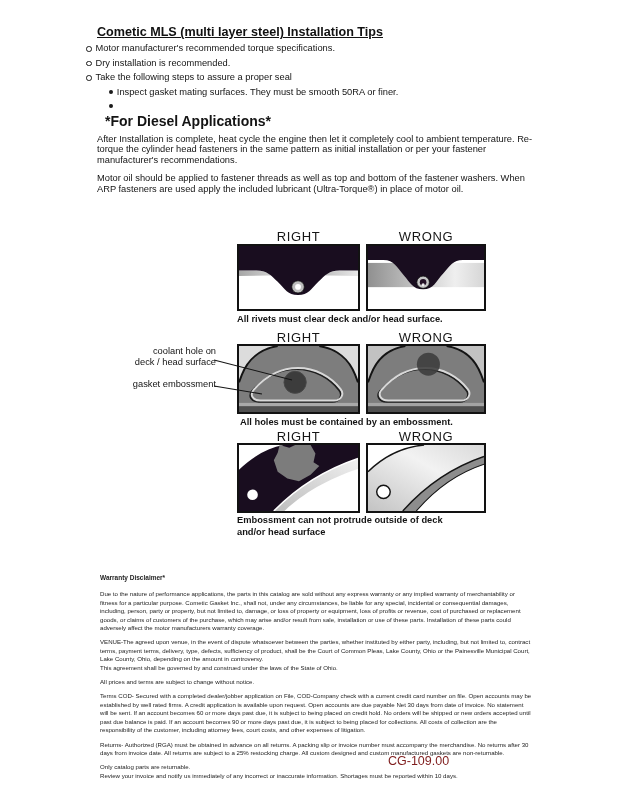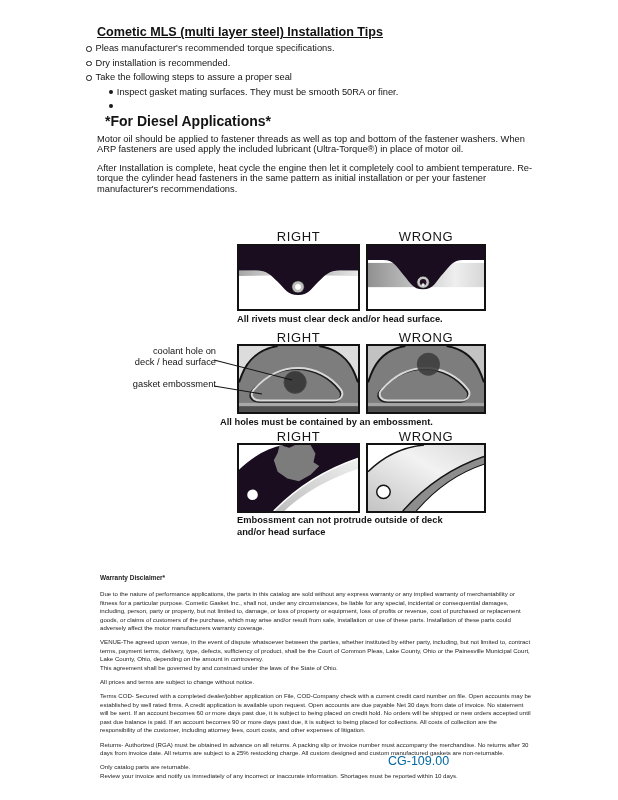--- a/index.html
+++ b/index.html
@@ -17,55 +17,55 @@
   .dpara{margin:0 0 8px 0;}
   .dlabel{font-size:13px;letter-spacing:0.6px;text-align:center;color:#161616;}
   .diagram-box{box-sizing:border-box;border:2px solid #121212;background:#fff;}
   .diagram-box svg{display:block;width:100%;height:100%;}
   .caption{font-size:9.3px;line-height:12px;color:#141414;font-weight:bold;}
   .callout{font-size:9.3px;line-height:10.5px;text-align:right;color:#141414;}
   .warranty{font-size:6.1px;line-height:8.4px;color:#1d1d1d;width:433px;}
   .whead{font-size:6.5px;font-weight:bold;margin:0 0 8px 0;}
   .warranty p{margin:0;}
   .warranty p.gap{margin-bottom:6px;}
-  .footer{font-size:12.5px;color:#0369a1;}
+  .footer{font-size:12.5px;color:#7f1d1d;}
 </style>
 </head>
 <body>
 
 <div class="page">
 
   <div class="abs title" style="left:97px;top:25px;">Cometic MLS (multi layer steel) Installation Tips</div>
 
   <div class="abs bullets" style="left:86px;top:41px;width:460px;">
     <div class="brow">
       <span class="bmark"></span>
-      <span>Pleas manufacturer's recommended torque specifications.</span>
+      <span>Motor manufacturer's recommended torque specifications.</span>
     </div>
     <div class="brow">
       <span class="bmark"></span>
       <span>Dry installation is recommended.</span>
     </div>
     <div class="brow">
       <span class="bmark"></span>
       <span>Take the following steps to assure a proper seal</span>
     </div>
     <div class="brow sub">
       <span class="bdot"></span>
       <span>Inspect gasket mating surfaces.  They must be smooth 50RA or finer.</span>
     </div>
     <div class="brow sub">
       <span class="bdot"></span>
     </div>
   </div>
 
   <div class="abs diesel" style="left:97px;top:116px;">
     <div class="dheading">*For Diesel Applications*</div>
+    <p class="dpara">After Installation is complete, heat cycle the engine then let it completely cool to ambient temperature. Re-torque the cylinder head fasteners in the same pattern as initial installation or per your fastener manufacturer's recommendations.</p>
     <p class="dpara">Motor oil should be applied to fastener threads as well as top and bottom of the fastener washers. When ARP fasteners are used apply the included lubricant (Ultra-Torque®) in place of motor oil.</p>
-    <p class="dpara">After Installation is complete, heat cycle the engine then let it completely cool to ambient temperature. Re-torque the cylinder head fasteners in the same pattern as initial installation or per your fastener manufacturer's recommendations.</p>
   </div>
 
   <div class="abs dlabel" style="left:237px;top:229px;width:123px;">RIGHT</div>
   <div class="abs dlabel" style="left:366px;top:229px;width:120px;">WRONG</div>
 
   <div class="abs diagram-box" style="left:237px;top:244px;width:123px;height:67px;">
     <svg viewBox="0 0 123 67" preserveAspectRatio="none">
       <defs>
         <linearGradient id="g1" x1="0" y1="0" x2="1" y2="0">
           <stop offset="0" stop-color="#a6a6a6"></stop>
@@ -143,21 +143,21 @@
       <path d="M21,57 C13,57 10,51 14,46 C27,31 43,23 60,23 C78,23 94,32 104,45 C108,50 105,57 97,57 Z" fill="none" stroke="#d8d8d8" stroke-width="2"></path>
       <circle cx="63" cy="19" r="12" fill="#3c3c3c" opacity="0.88"></circle>
     </svg>
   </div>
 
   <svg class="abs" style="left:212px;top:352px;" width="92" height="46">
     <line x1="2" y1="8" x2="80" y2="28" stroke="#141414" stroke-width="1.1"></line>
     <line x1="2" y1="34" x2="50" y2="42" stroke="#141414" stroke-width="1.1"></line>
   </svg>
 
-  <div class="abs caption" style="left:220px;top:416px;width:280px;">All holes must be contained by an embossment.</div>
+  <div class="abs caption" style="left:240px;top:416px;width:280px;">All holes must be contained by an embossment.</div>
 
   <div class="abs dlabel" style="left:237px;top:429px;width:123px;">RIGHT</div>
   <div class="abs dlabel" style="left:366px;top:429px;width:120px;">WRONG</div>
 
   <div class="abs diagram-box" style="left:237px;top:443px;width:123px;height:70px;">
     <svg viewBox="0 0 123 69" preserveAspectRatio="none">
       <defs>
         <linearGradient id="g4" x1="0" y1="1" x2="1" y2="0">
           <stop offset="0" stop-color="#bdbdbd"></stop>
             <stop offset="1" stop-color="#f0f0f0"></stop>

